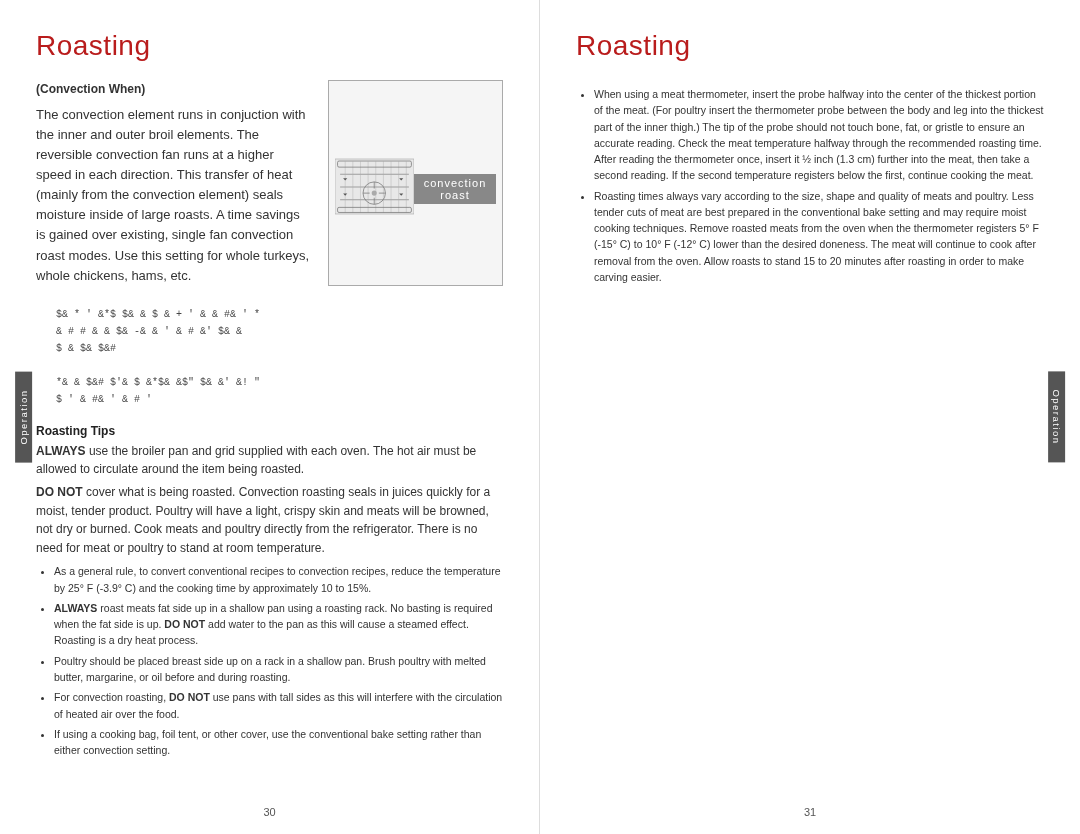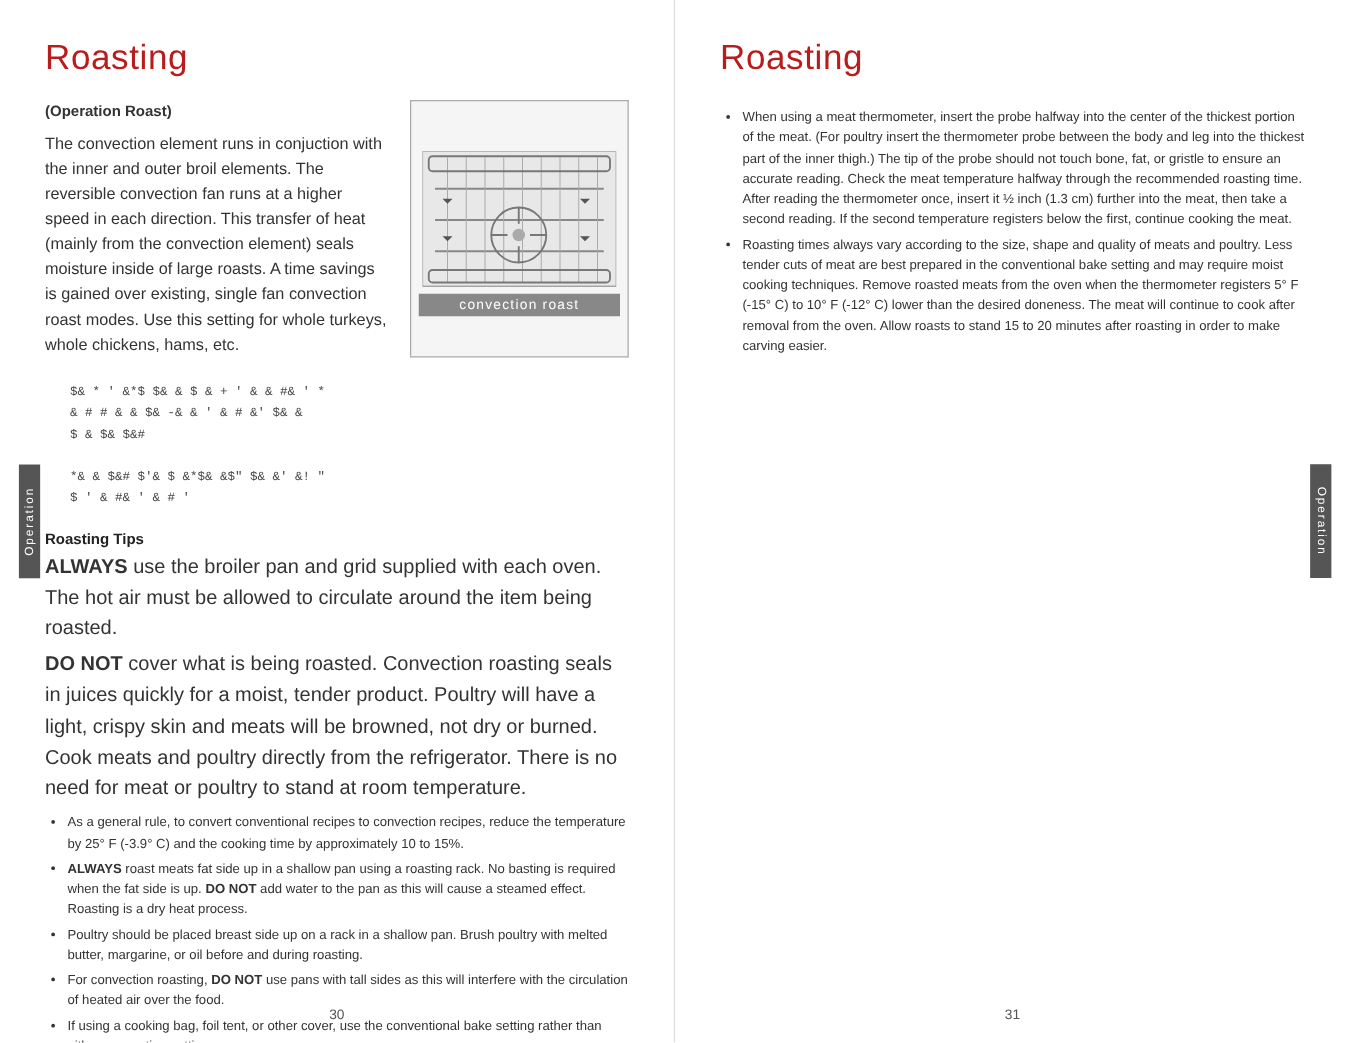--- a/index.html
+++ b/index.html
@@ -66,21 +66,21 @@
       line-height: 1.55;
       color: #333;
     }
 
     .oven-image-container {
       width: 175px;
       flex-shrink: 0;
       border: 1px solid #aaa;
       background: #f5f5f5;
       display: flex;
-      flex-direction: column;
+      flex-direction: row;
       align-items: center;
       justify-content: center;
       padding: 8px 6px 0 6px;
     }
 
     .oven-svg {
       width: 155px;
       height: 110px;
     }
 
@@ -104,21 +104,21 @@
     }
 
     .roasting-tips-heading {
       font-size: 12px;
       font-weight: bold;
       margin-top: 8px;
       margin-bottom: 4px;
     }
 
     .tips-text {
-      font-size: 16px;
+      font-size: 12px;
       line-height: 1.55;
       color: #333;
     }
 
     .tips-text strong {
       font-weight: bold;
     }
 
     .bullet-list {
       list-style: disc;
@@ -184,21 +184,21 @@
 </head>
 <body>
 
 <div class="page-left">
   <div class="side-tab-left">Operation</div>
 
   <h1 class="page-title">Roasting</h1>
 
   <div class="top-section">
     <div class="top-section-text">
-      <div class="section-subheading">(Operation Roast)</div>
+      <div class="section-subheading">(Convection When)</div>
       <p class="body-text">The convection element runs in conjuction with the inner and outer broil elements. The reversible convection fan runs at a higher speed in each direction. This transfer of heat (mainly from the convection element) seals moisture inside of large roasts. A time savings is gained over existing, single fan convection roast modes. Use this setting for whole turkeys, whole chickens, hams, etc.</p>
     </div>
     <div class="oven-image-container">
 
       <svg class="oven-svg" viewBox="0 0 155 110">
 
         <rect x="0" y="0" width="155" height="108" fill="#e8e8e8" stroke="#999" stroke-width="1"></rect>
 
         <line x1="10" y1="30" x2="145" y2="30" stroke="#888" stroke-width="1.5"></line>
         <line x1="10" y1="55" x2="145" y2="55" stroke="#888" stroke-width="1.5"></line>

